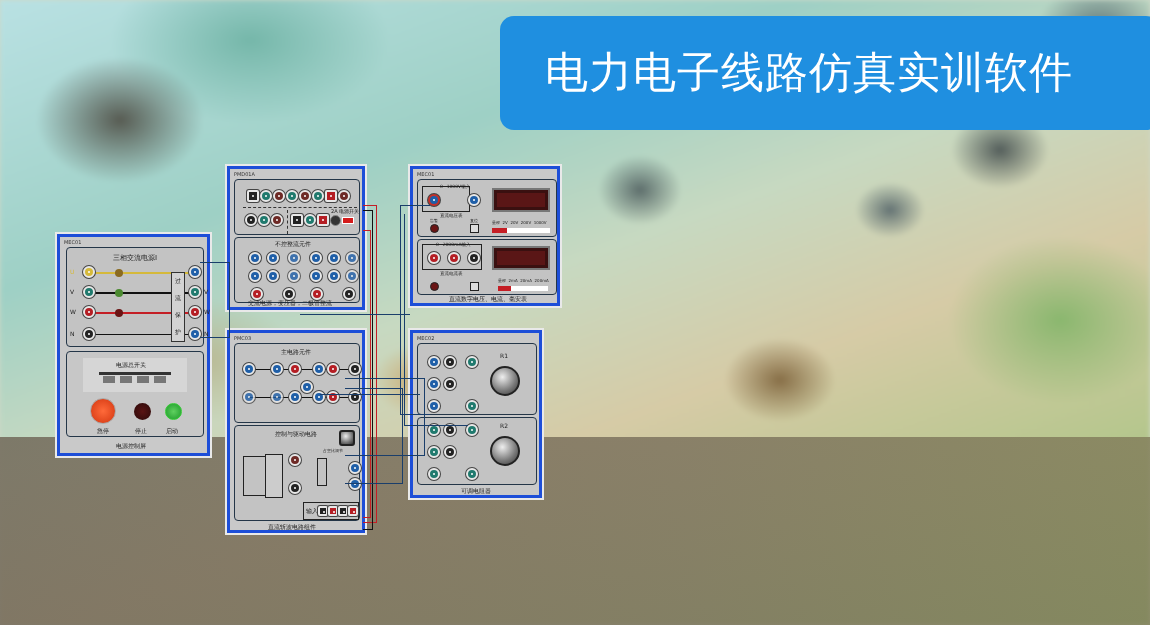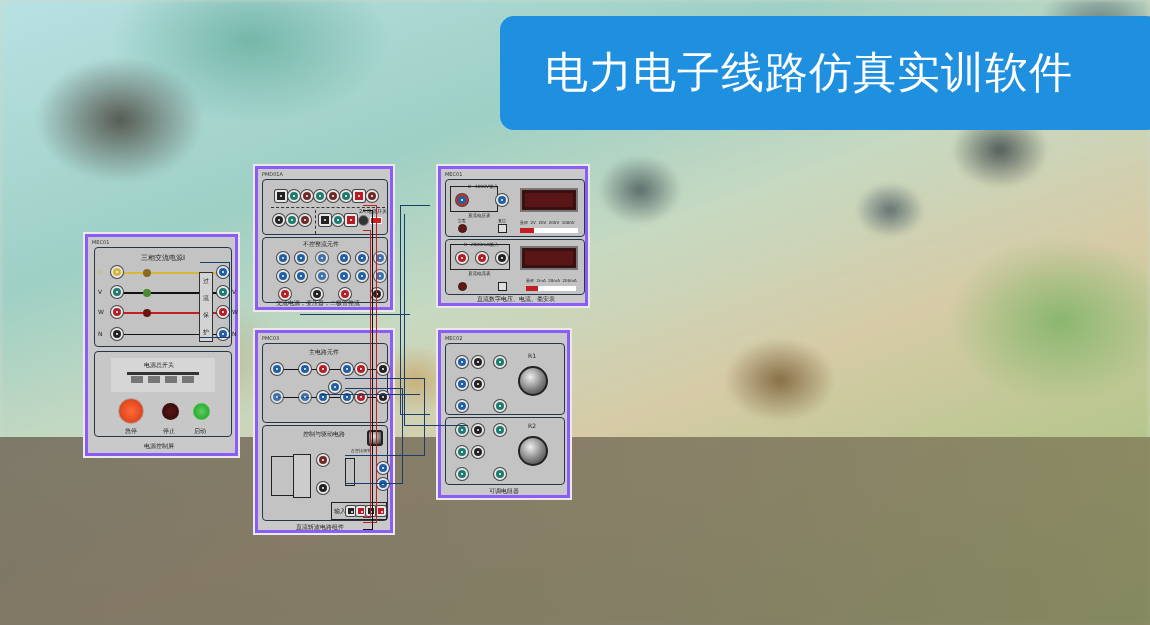--- a/index.html
+++ b/index.html
@@ -28,22 +28,22 @@
       linear-gradient(90deg, rgba(110,100,85,.82), rgba(120,110,90,.8) 60%, rgba(130,125,90,.82));
   }
 
   
   .banner { position: absolute; left: 500px; top: 16px; width: 660px; height: 114px;
     background: #1f8fe0; border-radius: 14px; }
   .banner-title { position: absolute; left: 45px; top: 28px; color: #fff;
     font-size: 43px; letter-spacing: 1px; font-family: "DejaVu Sans", sans-serif; }
 
   
-  .panel { position: absolute; background: #c9c9c9; border: 3px solid #8b5cf6;
-    box-shadow: 0 0 0 2px #e9e9e9; margin-left: 28px; }
+  .panel { position: absolute; background: #c9c9c9; border: 3px solid #1d4ed8;
+    box-shadow: 0 0 0 2px #e9e9e9; }
   .panel .code { position: absolute; left: 4px; top: 2px; font-size: 5px; color: #333; }
   .inner { position: absolute; border: 1.5px solid #243648; border-radius: 4px; background: #c3c3c3; }
   .red-txt { color: #c0302a; }
   .lbl { position: absolute; font-size: 6px; color: #222; white-space: nowrap; }
 
   
   .jack { position: absolute; width: 12px; height: 12px; border-radius: 50%;
     border: 2px solid #e8e8e8; box-shadow: 0 0 0 1px #444; }
   .jack::after { content: ""; position: absolute; left: 3px; top: 3px; width: 2px; height: 2px;
     background: #fff; border-radius: 50%; }

